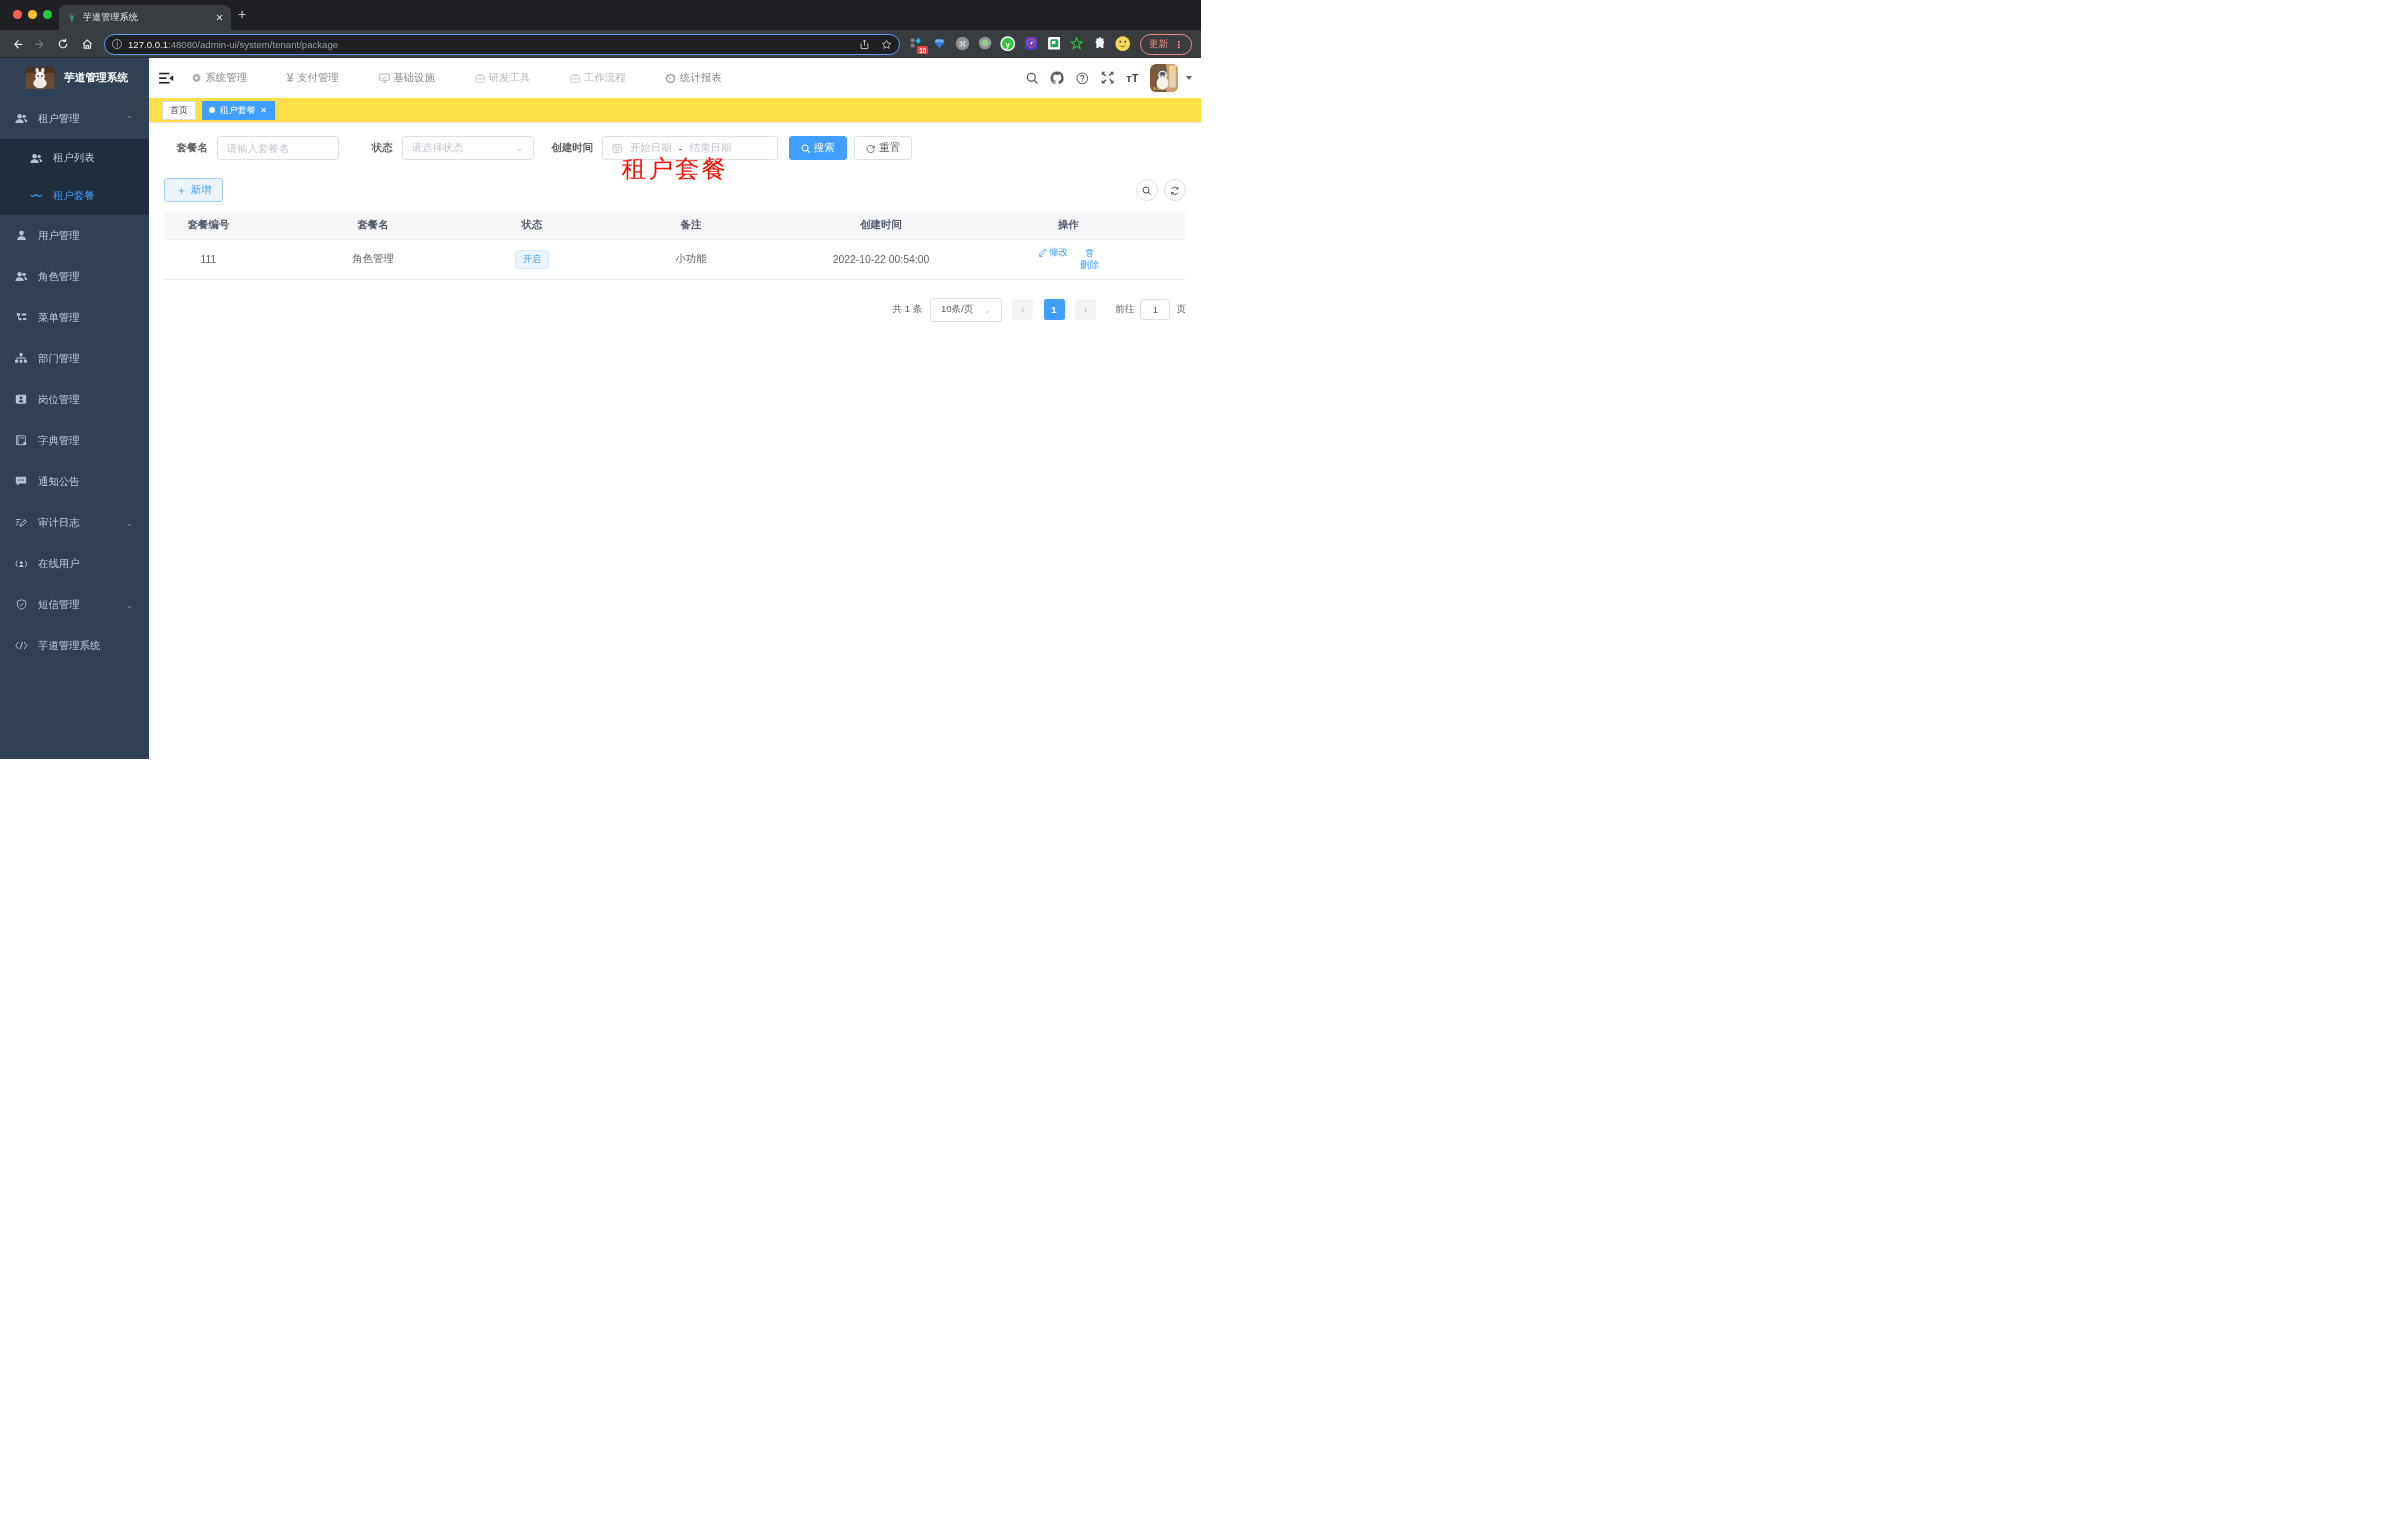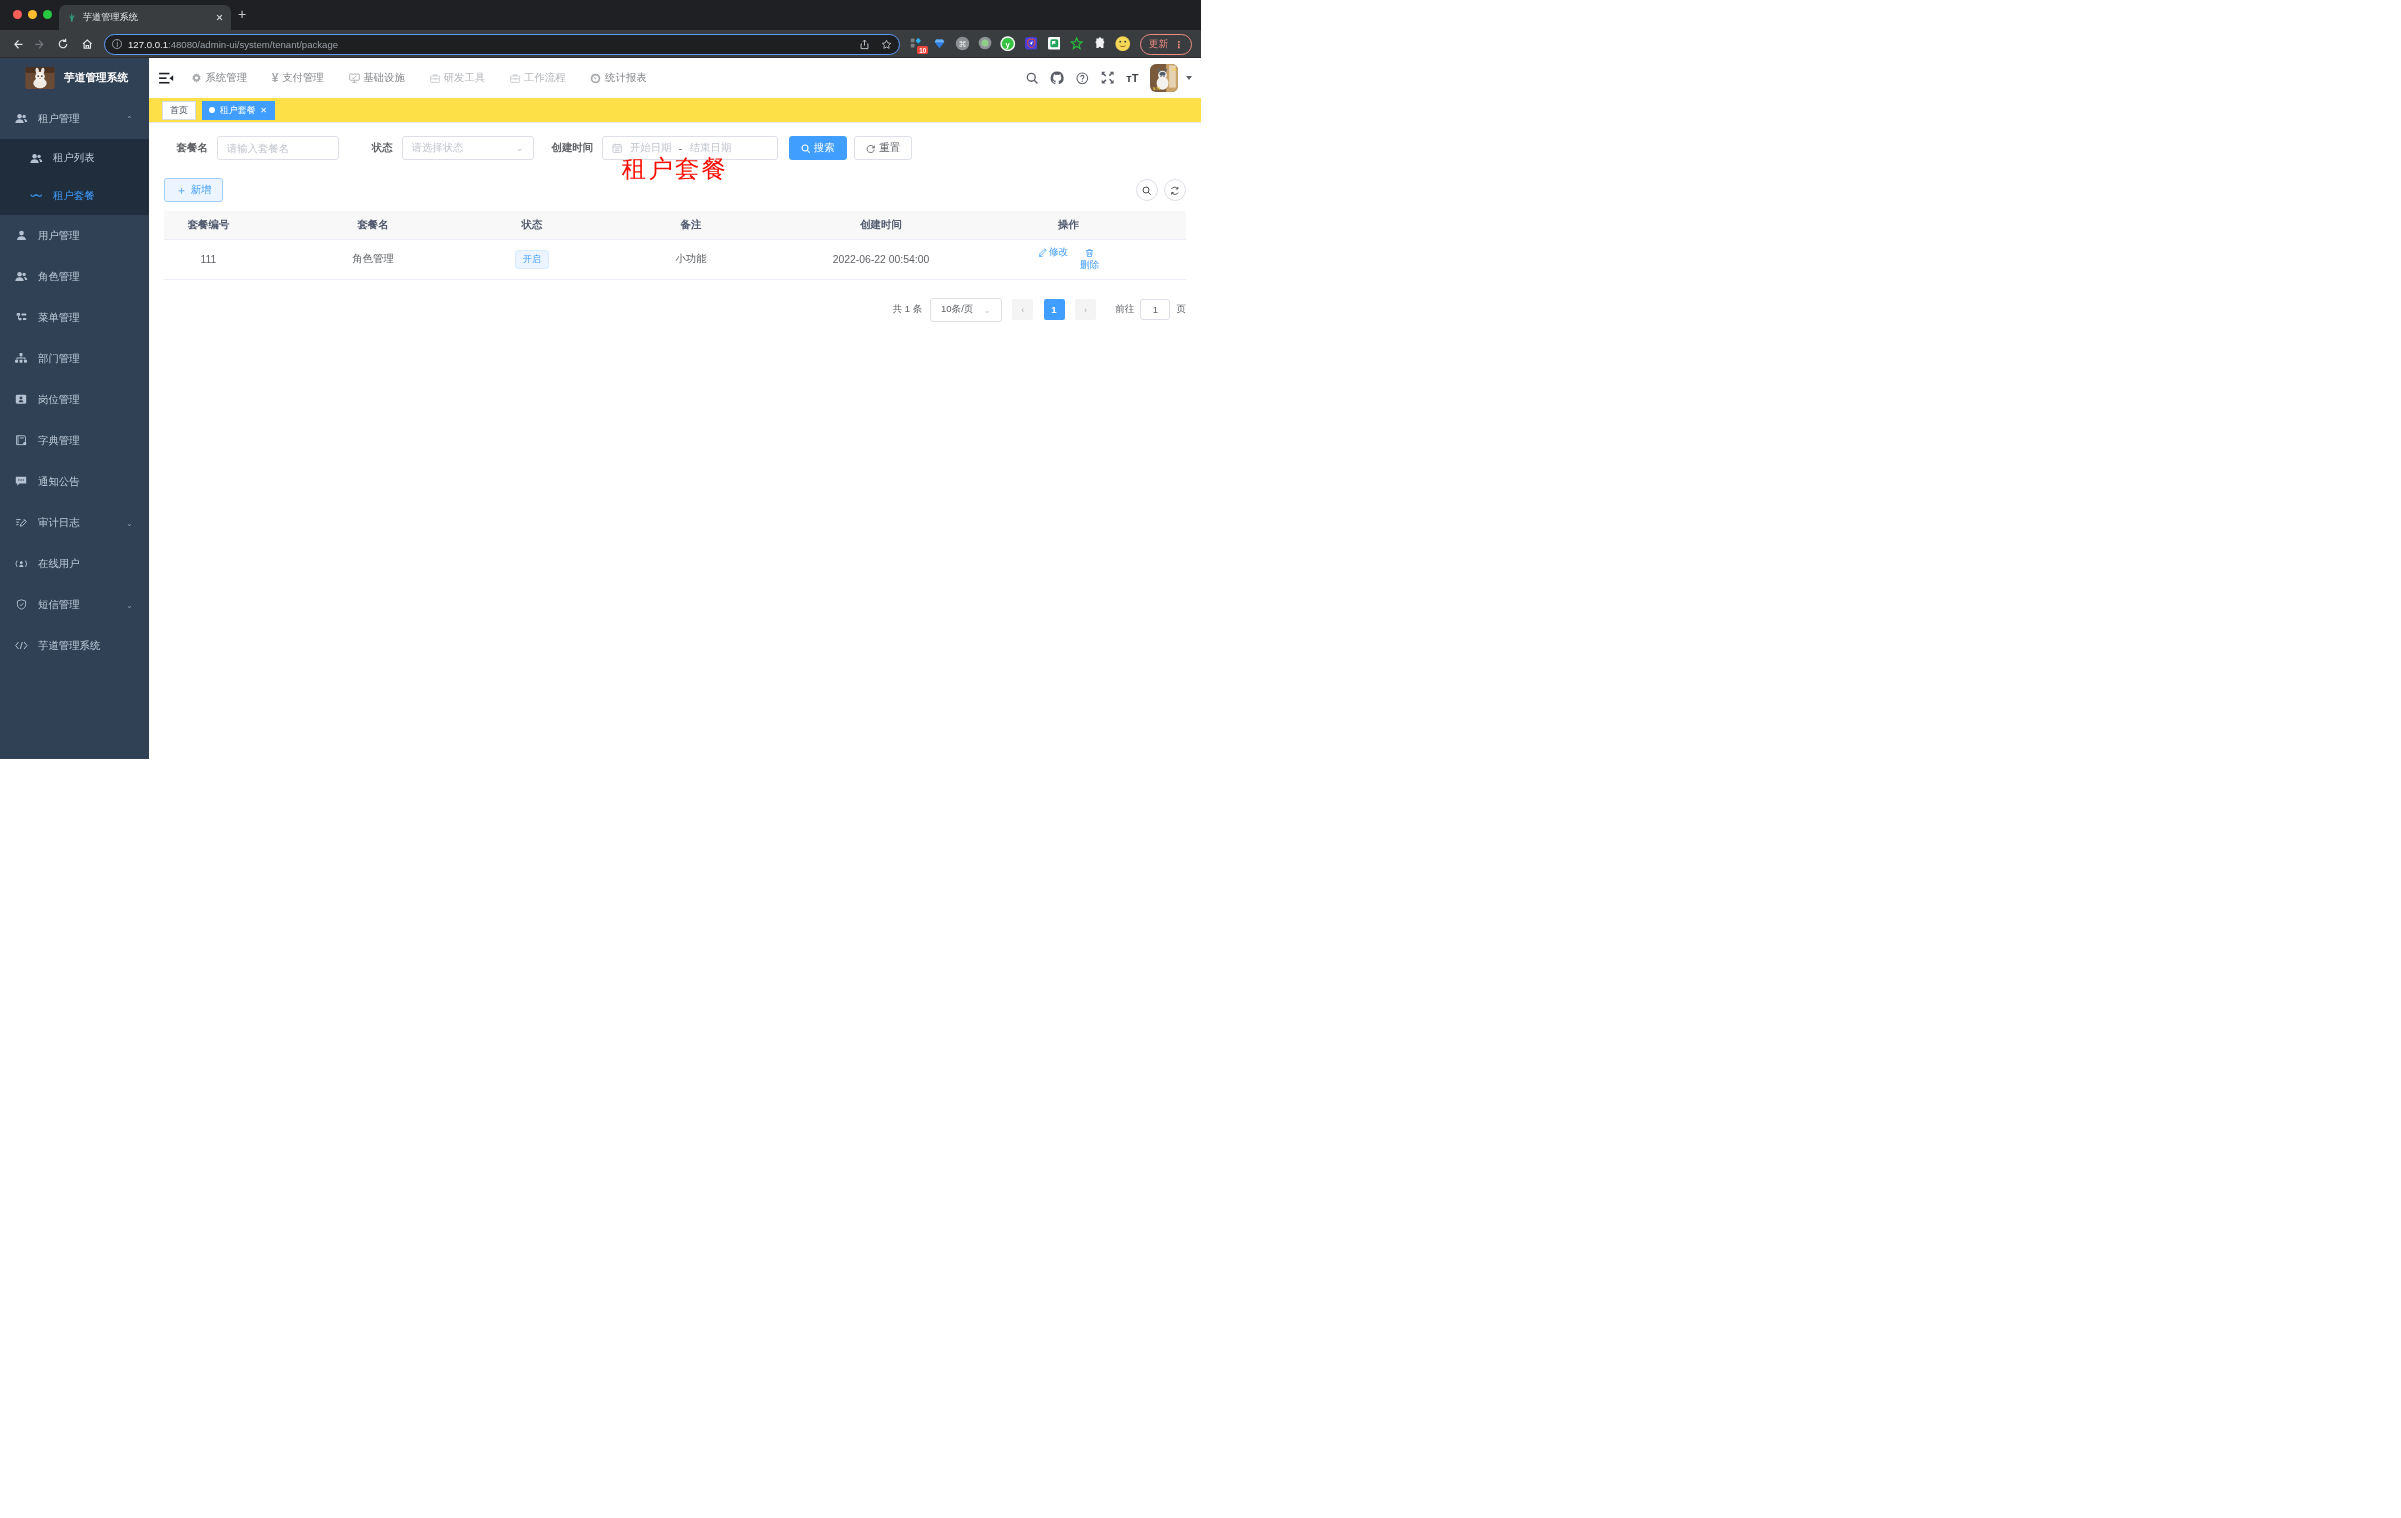--- a/index.html
+++ b/index.html
@@ -46,21 +46,21 @@
   .menu-item .mi-ic { width:12.6px; display:flex; justify-content:center; color:#b6c2d2; flex-shrink:0; }
   .chev { position:absolute; right:16.3px; color:#8f9bab; font-size:8.1px; }
   .submenu { background:#1f2d3d; }
   .submenu .menu-item { height:38px; padding-left:30px; }
   .menu-item.active { color:#409eff; }
   .menu-item.active .mi-ic { color:#409eff; }
 
   .main { flex:1; display:flex; flex-direction:column; background:#fff; position:relative; }
   .app-header { height:40px; display:flex; align-items:center; position:relative; }
   .hamburger { margin:0 9px 0 10.4px; cursor:pointer; }
-  .topnav { display:flex; align-items:center; gap:10px; }
+  .topnav { display:flex; align-items:center; gap:25px; }
   .topnav .tn-item { display:flex; align-items:center; gap:3.7px; padding:0 7.4px; font-size:10.4px;
     color:#86888c; cursor:pointer; }
   .tn-item .tn-ic { color:#a8aaad; display:flex; }
   .tn-item.dim { color:#b4b6ba; } .tn-item.dim .tn-ic { color:#c4c6ca; }
   .header-right { position:absolute; right:9px; top:0; height:40px; display:flex; align-items:center; gap:12px; color:#5a5e66; }
   .hr-ic { display:flex; align-items:center; justify-content:center; cursor:pointer; }
   .avatar { width:28px; height:28px; border-radius:6px; overflow:hidden; }
   .caret-down { width:0; height:0; border-left:3.7px solid transparent; border-right:3.7px solid transparent;
     border-top:4.4px solid #5f6368; margin-left:-4.4px; cursor:pointer; }
 
@@ -616,21 +616,21 @@
             <th>创建时间</th>
             <th>操作</th>
           </tr>
         </thead>
         <tbody>
           <tr>
             <td>111</td>
             <td>角色管理</td>
             <td><span class="status-tag">开启</span></td>
             <td>小功能</td>
-            <td>2022-06-22 00:54:00</td>
+            <td>2022-10-22 00:54:00</td>
             <td>
               <span class="op-link">
                 <svg width="9" height="9" viewBox="0 0 16 16" fill="none" stroke="#409eff" stroke-width="1.4">
                     <path d="m3 10.5 7-7 2.5 2.5-7 7L2.5 13.5zM10.8 2.7l1.3-1.2 2.4 2.4-1.2 1.3M2 15h6"></path>
                   </svg>
                 <span>修改</span>
               </span>
               <span class="op-link">
                 <svg width="9" height="9.6" viewBox="0 0 16 16" fill="none" stroke="#409eff" stroke-width="1.4">
                     <path d="M2 4h12M5.5 4V2.5h5V4M3.5 4l.8 10.5h7.4L12.5 4M6.5 7v5M9.5 7v5"></path>

